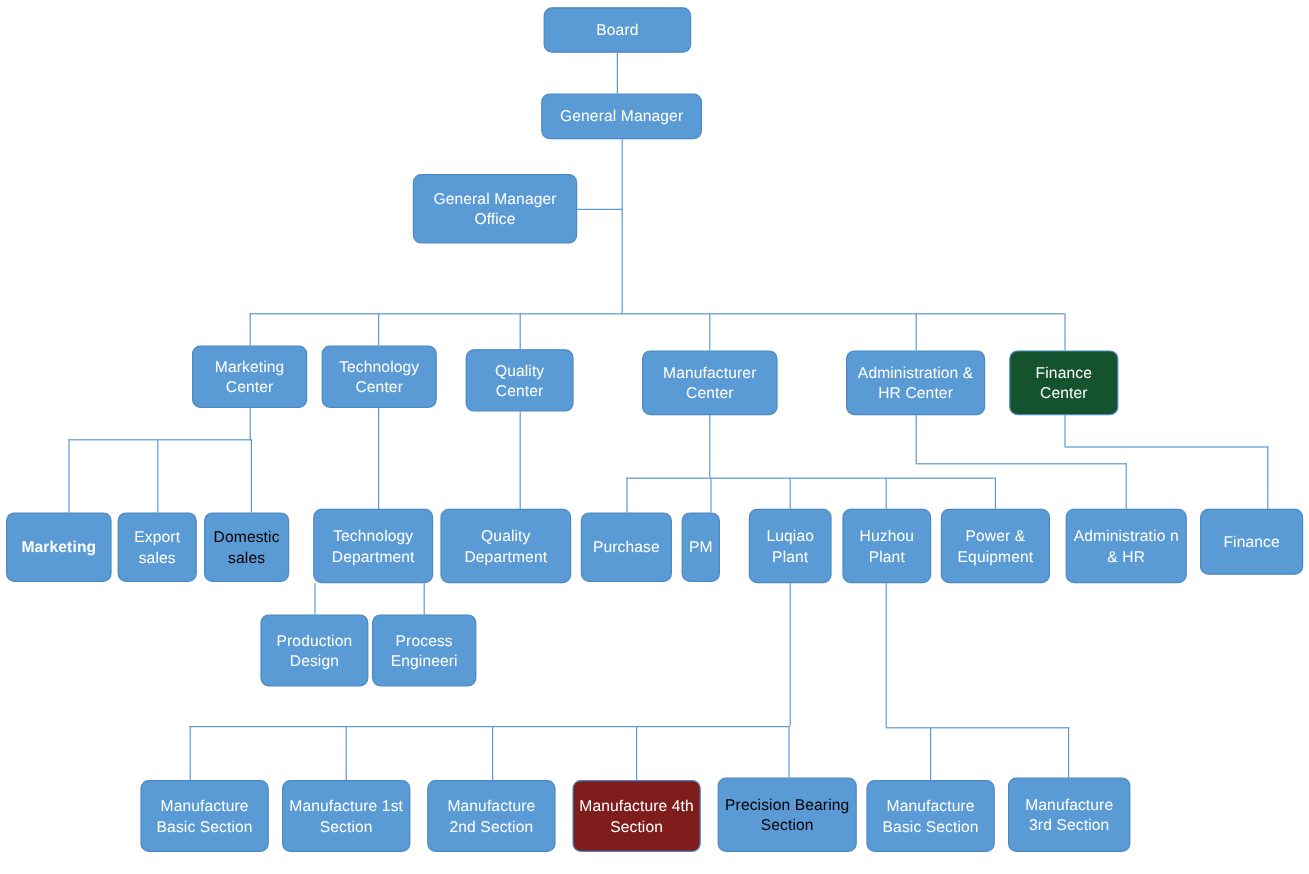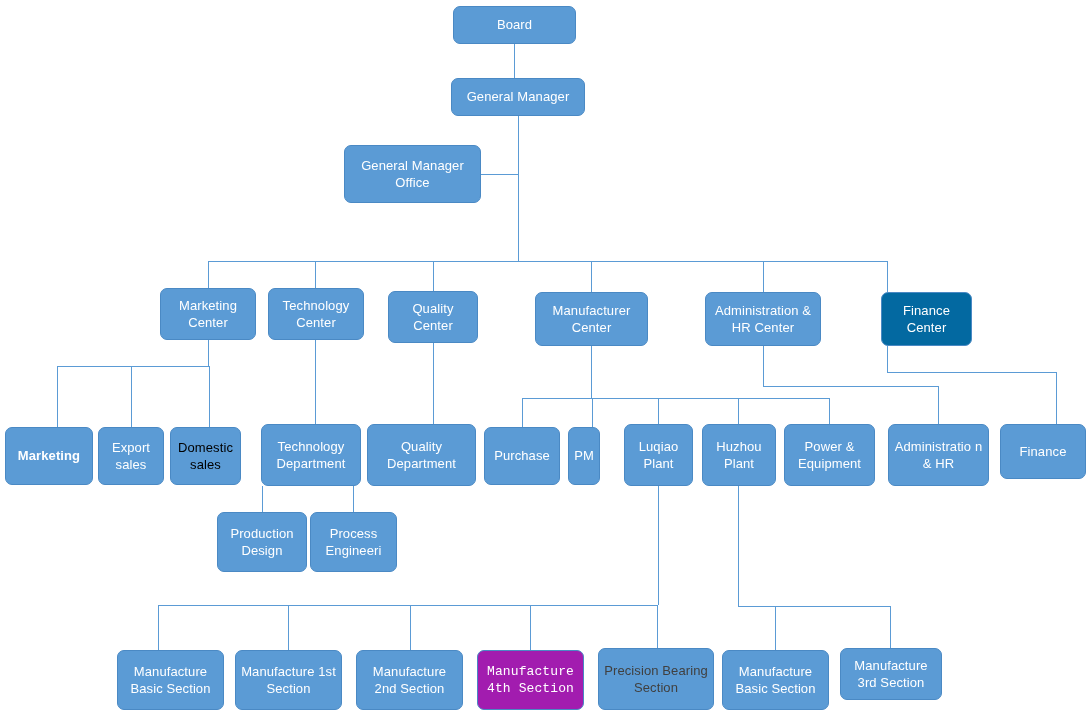--- a/index.html
+++ b/index.html
@@ -113,21 +113,21 @@
     </div>
     <div class="node" style="left: 388px; top: 291px; width: 90px; height: 52px; background: rgb(91, 155, 213); border-color: rgb(74, 137, 196); color: rgb(255, 255, 255);">
       <span class="node-label">Quality Center</span>
     </div>
     <div class="node" style="left: 535px; top: 292px; width: 113px; height: 54px; background: rgb(91, 155, 213); border-color: rgb(74, 137, 196); color: rgb(255, 255, 255);">
       <span class="node-label">Manufacturer Center</span>
     </div>
     <div class="node" style="left: 705px; top: 292px; width: 116px; height: 54px; background: rgb(91, 155, 213); border-color: rgb(74, 137, 196); color: rgb(255, 255, 255);">
       <span class="node-label">Administration &amp; HR Center</span>
     </div>
-    <div class="node" style="left: 841px; top: 292px; width: 91px; height: 54px; background: #0369a1; border-color: rgb(74, 137, 196); color: rgb(255, 255, 255); margin-left: 40px;">
+    <div class="node" style="left: 841px; top: 292px; width: 91px; height: 54px; background: #14532d; border-color: rgb(74, 137, 196); color: rgb(255, 255, 255);">
       <span class="node-label">Finance Center</span>
     </div>
     <div class="node" style="left: 5px; top: 427px; width: 88px; height: 58px; background: rgb(91, 155, 213); border-color: rgb(74, 137, 196); color: rgb(255, 255, 255); font-weight: bold;">
       <span class="node-label">Marketing</span>
     </div>
     <div class="node" style="left: 98px; top: 427px; width: 66px; height: 58px; background: rgb(91, 155, 213); border-color: rgb(74, 137, 196); color: rgb(255, 255, 255);">
       <span class="node-label">Export sales</span>
     </div>
     <div class="node" style="left: 170px; top: 427px; width: 71px; height: 58px; background: rgb(91, 155, 213); border-color: rgb(74, 137, 196); color: #000000; justify-content: flex-end;">
       <span class="node-label">Domestic sales</span>
@@ -167,25 +167,25 @@
     </div>
     <div class="node" style="left: 117px; top: 650px; width: 107px; height: 60px; background: rgb(91, 155, 213); border-color: rgb(74, 137, 196); color: rgb(255, 255, 255);">
       <span class="node-label">Manufacture Basic Section</span>
     </div>
     <div class="node" style="left: 235px; top: 650px; width: 107px; height: 60px; background: rgb(91, 155, 213); border-color: rgb(74, 137, 196); color: rgb(255, 255, 255);">
       <span class="node-label">Manufacture 1st Section</span>
     </div>
     <div class="node" style="left: 356px; top: 650px; width: 107px; height: 60px; background: rgb(91, 155, 213); border-color: rgb(74, 137, 196); color: rgb(255, 255, 255);">
       <span class="node-label">Manufacture 2nd Section</span>
     </div>
-    <div class="node" style="left: 477px; top: 650px; width: 107px; height: 60px; background: #a21caf; border-color: rgb(74, 137, 196); color: rgb(255, 255, 255); font-family: Liberation Mono, monospace;">
+    <div class="node" style="left: 477px; top: 650px; width: 107px; height: 60px; background: #7f1d1d; border-color: rgb(74, 137, 196); color: rgb(255, 255, 255);">
       <span class="node-label">Manufacture 4th Section</span>
     </div>
-    <div class="node" style="left: 598px; top: 648px; width: 116px; height: 62px; background: rgb(91, 155, 213); border-color: rgb(74, 137, 196); color: #404040;">
+    <div class="node" style="left: 598px; top: 648px; width: 116px; height: 62px; background: rgb(91, 155, 213); border-color: rgb(74, 137, 196); color: #000000;">
       <span class="node-label">Precision Bearing Section</span>
     </div>
     <div class="node" style="left: 722px; top: 650px; width: 107px; height: 60px; background: rgb(91, 155, 213); border-color: rgb(74, 137, 196); color: rgb(255, 255, 255);">
       <span class="node-label">Manufacture Basic Section</span>
     </div>
-    <div class="node" style="left: 840px; top: 648px; width: 102px; height: 52px; background: rgb(91, 155, 213); border-color: rgb(74, 137, 196); color: rgb(255, 255, 255);">
+    <div class="node" style="left: 840px; top: 648px; width: 102px; height: 62px; background: rgb(91, 155, 213); border-color: rgb(74, 137, 196); color: rgb(255, 255, 255);">
       <span class="node-label">Manufacture 3rd Section</span>
     </div>
   </div>
 
 </body></html>

